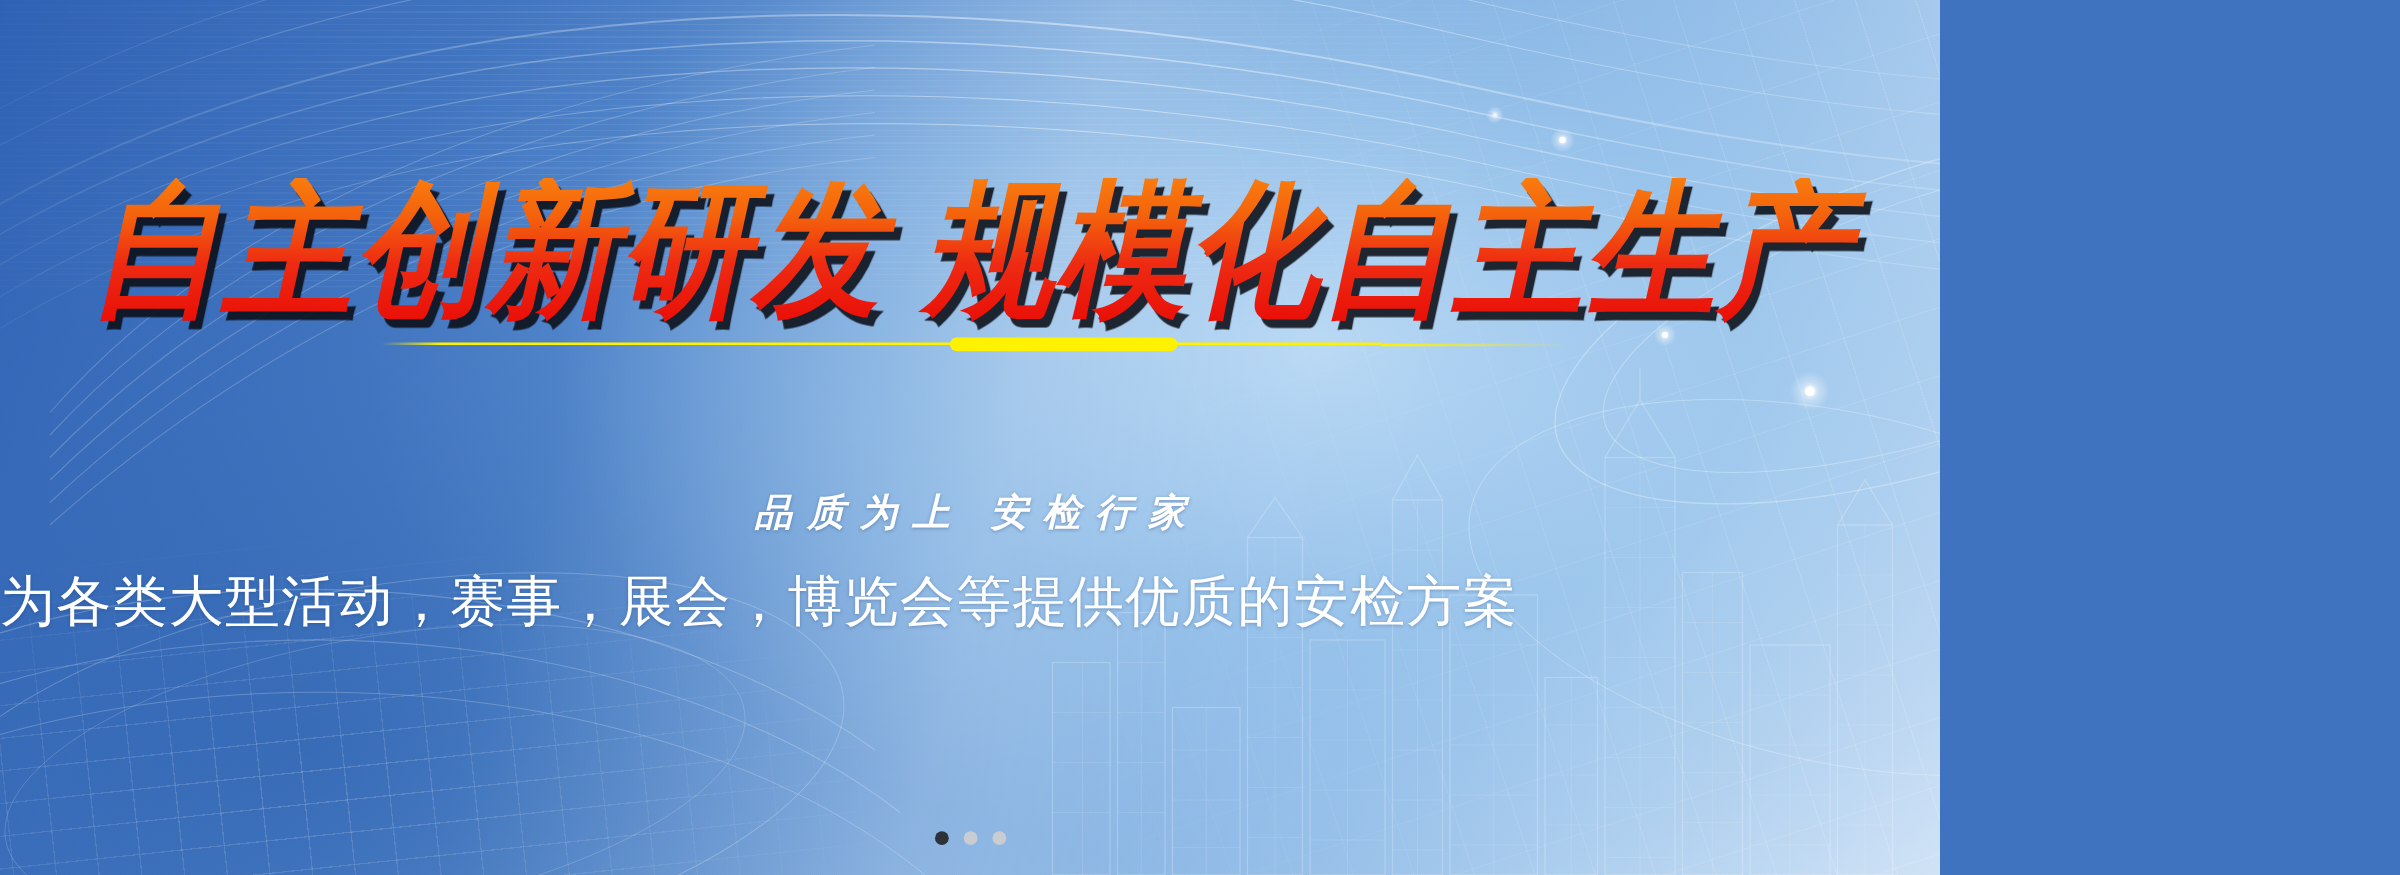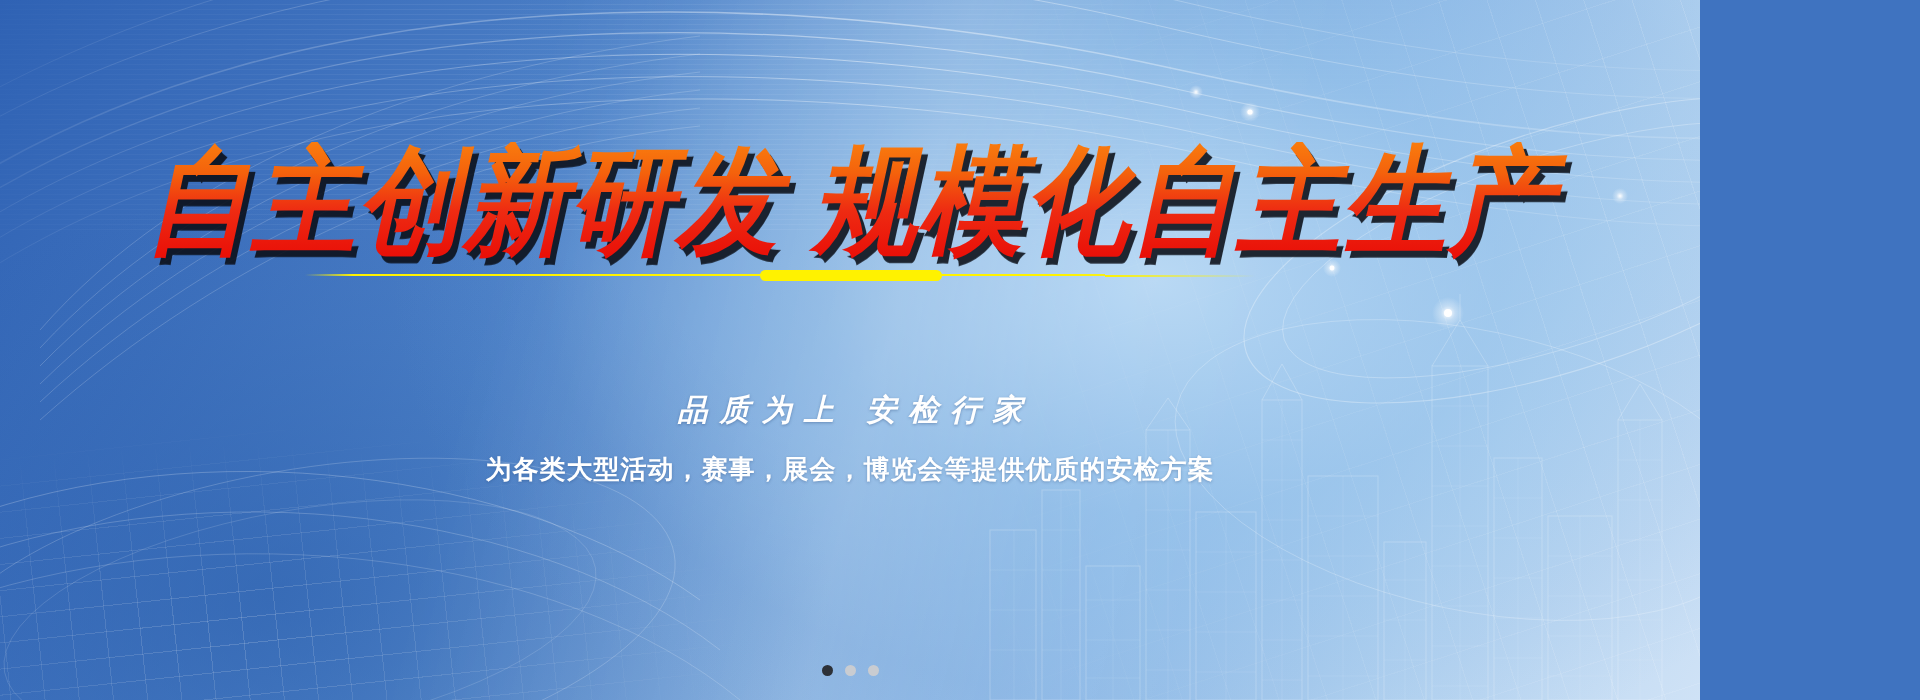--- a/index.html
+++ b/index.html
@@ -5,21 +5,21 @@
 <style>
   html,body{margin:0;padding:0;}
   body{
     width:1920px;height:700px;overflow:hidden;
     font-family:"Liberation Sans","DejaVu Sans",sans-serif;
     background:#3f73c0;
   }
 
   
   .banner{
-    position:relative;width:1700px;height:700px;overflow:hidden;
+    position:relative;width:1552px;height:700px;overflow:hidden;
     background:
       radial-gradient(ellipse 900px 620px at 68% 40%, rgba(186,218,245,0.95) 0%, rgba(150,196,236,0.55) 38%, rgba(110,165,222,0.12) 68%, rgba(0,0,0,0) 85%),
       radial-gradient(ellipse 700px 500px at 16% 85%, rgba(40,92,170,0.55) 0%, rgba(45,98,175,0.18) 55%, rgba(0,0,0,0) 80%),
       linear-gradient(118deg,#2f62b4 0%,#3d70bd 16%,#4e82c8 33%,#6fa0d8 52%,#94bde8 70%,#b4d3f0 84%,#cfe2f6 100%);
   }
 
   
   .layer{position:absolute;inset:0;pointer-events:none;}
 
   
@@ -105,24 +105,24 @@
     font-size:30px;
     font-weight:bold;
     letter-spacing:12px;
     text-indent:12px;
     text-shadow:0 1px 3px rgba(20,50,100,0.35);
     white-space:nowrap;
     font-style:italic;
   }
   .subtagline{
     position:absolute;left:0;right:0;top:452px;
-    text-align:center;
+    text-align:left;
     color:#ffffff;
-    font-size:26px;
-    font-weight:bold;
+    font-size:44px;
+    font-weight:normal;
     letter-spacing:1px;
     text-shadow:0 1px 3px rgba(20,50,100,0.30);
     white-space:nowrap;
   }
 
   .dots{
     position:absolute;left:0;right:0;top:665px;
     display:flex;justify-content:center;align-items:center;gap:12px;
   }
   .dot{width:11px;height:11px;border-radius:50%;background:#c9ccd1;cursor:pointer;}

